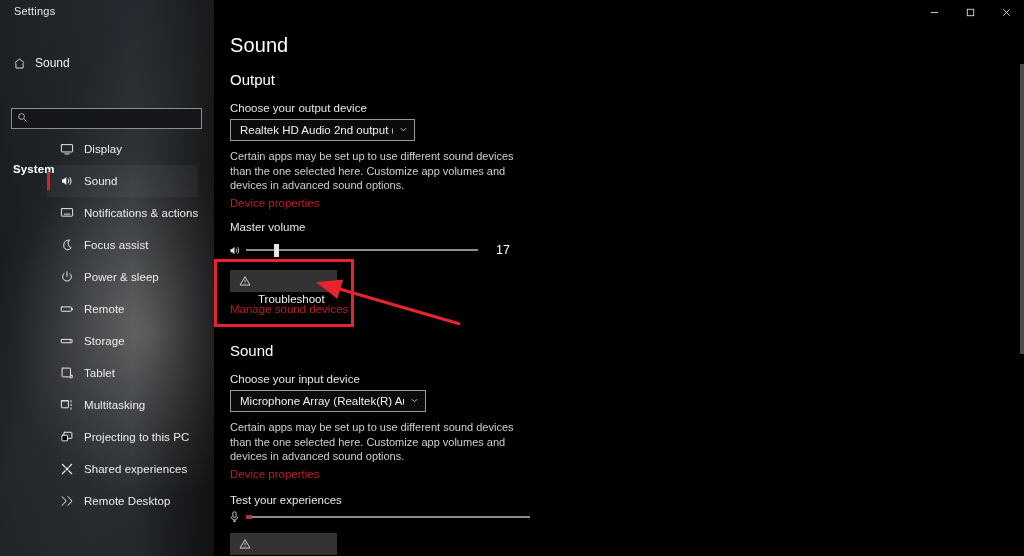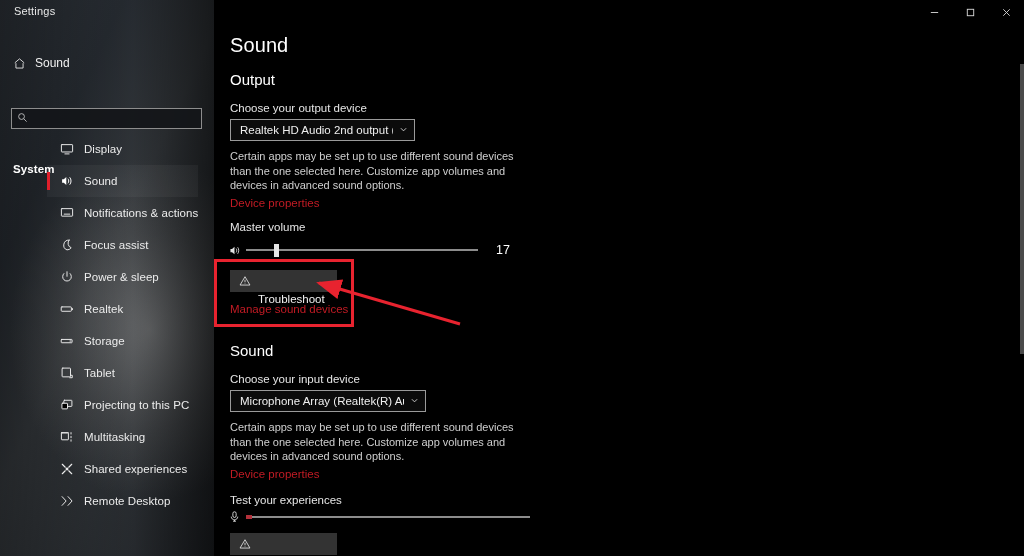--- a/index.html
+++ b/index.html
@@ -349,58 +349,58 @@
           </span>
           <span class="lbl">Power &amp; sleep</span>
         </div>
         <div class="nav-item">
           <span class="ico">
             <svg width="14" height="14" viewBox="0 0 16 16" fill="none" stroke="currentColor" stroke-width="1.1" stroke-linecap="round" stroke-linejoin="round">
               <rect x="1.4" y="5.6" width="11.6" height="5" rx="0.8"></rect>
               <path d="M14.2 7.5v1.3"></path>
             </svg>
           </span>
-          <span class="lbl">Realtek</span>
+          <span class="lbl">Remote</span>
         </div>
         <div class="nav-item">
           <span class="ico">
             <svg width="14" height="14" viewBox="0 0 16 16" fill="none" stroke="currentColor" stroke-width="1.1" stroke-linecap="round" stroke-linejoin="round">
               <rect x="1.4" y="6.2" width="12.4" height="3.8" rx="0.6"></rect>
               <path d="M11.4 8h1"></path>
             </svg>
           </span>
           <span class="lbl">Storage</span>
         </div>
         <div class="nav-item">
           <span class="ico">
             <svg width="14" height="14" viewBox="0 0 16 16" fill="none" stroke="currentColor" stroke-width="1.1" stroke-linecap="round" stroke-linejoin="round">
               <rect x="2.4" y="2.4" width="9.6" height="10" rx="0.8"></rect>
               <path d="M12.6 10.6h1.4v2.8h-2.8"></path>
             </svg>
           </span>
           <span class="lbl">Tablet</span>
-        </div>
-        <div class="nav-item">
-          <span class="ico">
-            <svg width="14" height="14" viewBox="0 0 16 16" fill="none" stroke="currentColor" stroke-width="1.1" stroke-linecap="round" stroke-linejoin="round">
-              <rect x="4.4" y="2.6" width="9.2" height="7" rx="0.6"></rect>
-              <rect x="2.2" y="6" width="6.4" height="6.4" rx="0.6" fill="#000"></rect>
-            </svg>
-          </span>
-          <span class="lbl">Projecting to this PC</span>
         </div>
         <div class="nav-item">
           <span class="ico">
             <svg width="14" height="14" viewBox="0 0 16 16" fill="none" stroke="currentColor" stroke-width="1.1" stroke-linecap="round" stroke-linejoin="round">
               <rect x="1.6" y="3.2" width="8" height="8" rx="0.6"></rect>
               <path d="M12.6 3v1.6M12.6 7.2v1.6M12.6 11.2v1.6"></path>
               <path d="M1.6 3.2h8"></path>
             </svg>
           </span>
           <span class="lbl">Multitasking</span>
+        </div>
+        <div class="nav-item">
+          <span class="ico">
+            <svg width="14" height="14" viewBox="0 0 16 16" fill="none" stroke="currentColor" stroke-width="1.1" stroke-linecap="round" stroke-linejoin="round">
+              <rect x="4.4" y="2.6" width="9.2" height="7" rx="0.6"></rect>
+              <rect x="2.2" y="6" width="6.4" height="6.4" rx="0.6" fill="#000"></rect>
+            </svg>
+          </span>
+          <span class="lbl">Projecting to this PC</span>
         </div>
         <div class="nav-item">
           <span class="ico">
             <svg width="14" height="14" viewBox="0 0 16 16" fill="none" stroke="currentColor" stroke-width="1.3" stroke-linecap="round" stroke-linejoin="round">
               <path d="M2.6 2.6 6 6M13.4 2.6 10 6M2.6 13.4 6 10M13.4 13.4 10 10"></path>
               <circle cx="8" cy="8" r="1.7" fill="currentColor" stroke="none"></circle>
             </svg>
           </span>
           <span class="lbl">Shared experiences</span>
         </div>

